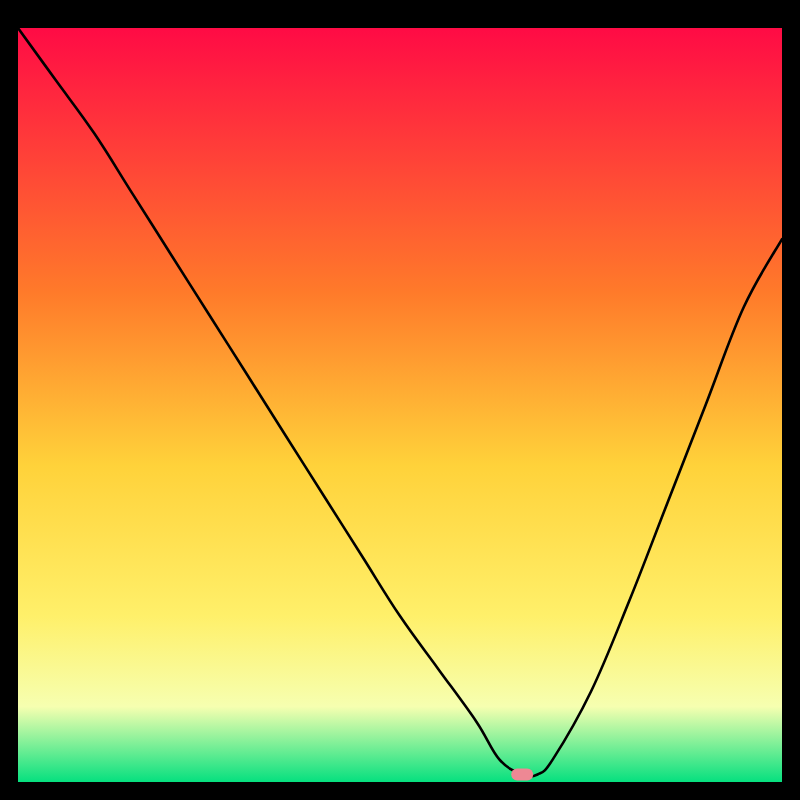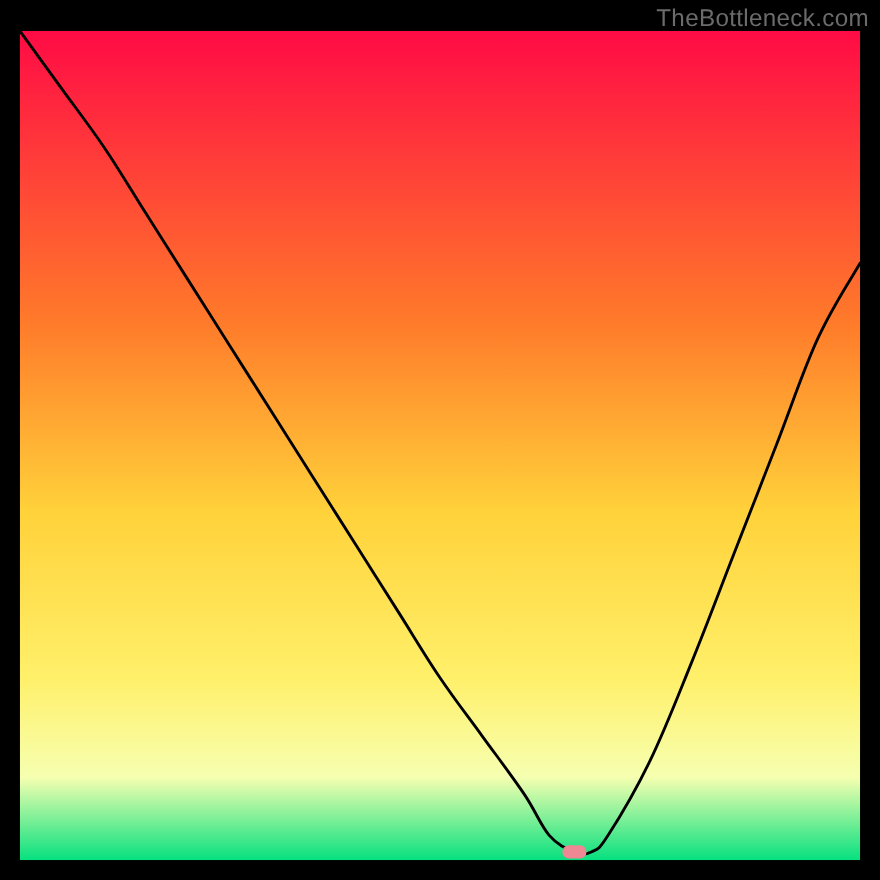--- a/index.html
+++ b/index.html
@@ -32,21 +32,20 @@
     top: 28px;
     width: 764px;
     height: 754px;
   }
   svg { display: block; }
 </style>
 </head>
 <body>
 
 <div class="wrap">
-  <div class="watermark">TheBottleneck.com</div>
 
   <div class="plot">
     <svg id="chart-svg" viewBox="0 0 764 754" width="764" height="754">
       <defs>
         <linearGradient id="bg-grad" x1="0" y1="0" x2="0" y2="1">
           <stop id="g0" offset="0%" stop-color="#ff0b45"></stop>
           <stop id="g1" offset="35%" stop-color="#ff7a2a"></stop>
           <stop id="g2" offset="58%" stop-color="#ffd23a"></stop>
           <stop id="g3" offset="78%" stop-color="#fff06a"></stop>
           <stop id="g4" offset="90%" stop-color="#f6ffb0"></stop>

